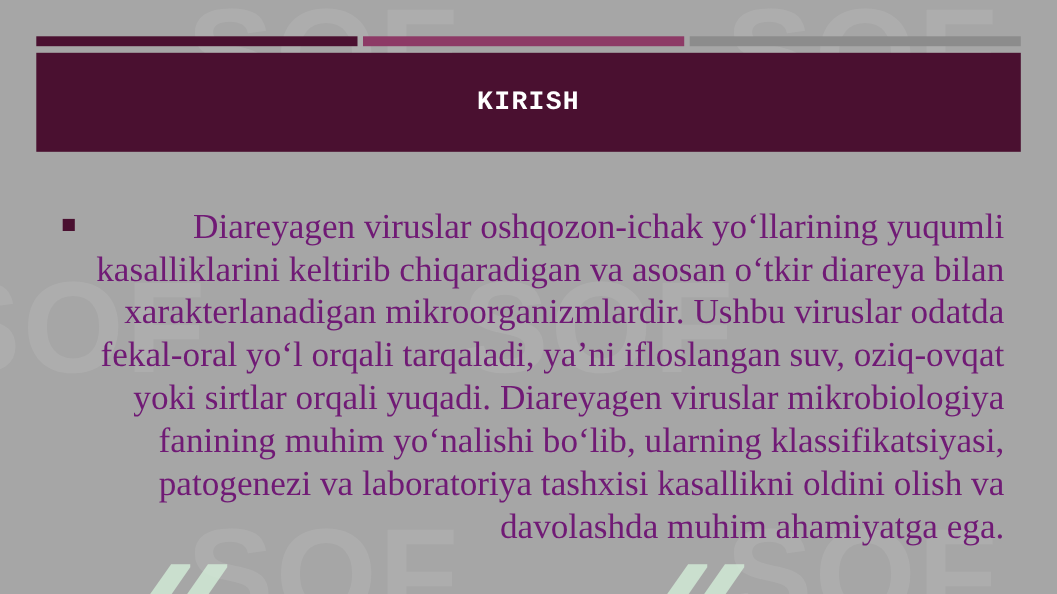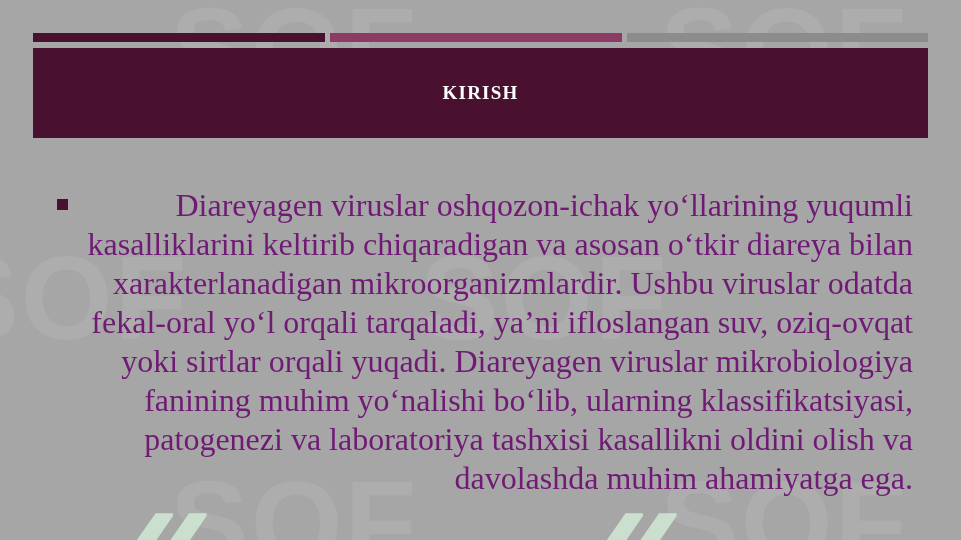--- a/index.html
+++ b/index.html
@@ -67,23 +67,23 @@
     left: 33px;
     right: 33px;
     height: 90px;
     background: #4a1030;
     display: flex;
     align-items: center;
     justify-content: center;
   }
   .title-band .title-text {
     color: #ffffff;
-    font-family: Liberation Serif, serif;
+    font-family: Liberation Mono, monospace;
     font-weight: bold;
-    font-size: 19px;
+    font-size: 24px;
     letter-spacing: 1.2px;
   }
 
   
   .content {
     position: absolute;
     top: 186px;
     left: 57px;
     right: 48px;
   }

